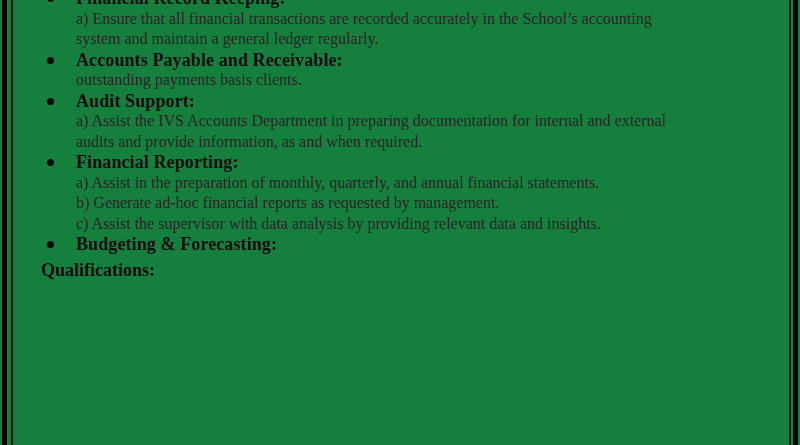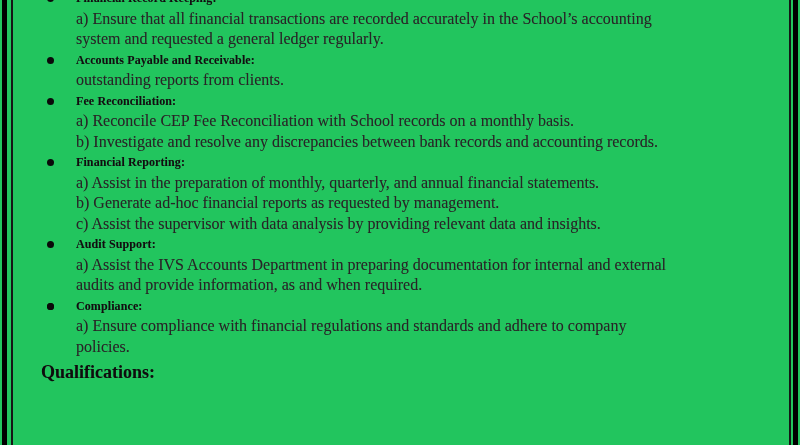--- a/index.html
+++ b/index.html
@@ -1,39 +1,39 @@
 <!DOCTYPE html>
 <html><head>
 <meta charset="utf-8">
 <style>
   html, body { margin: 0; padding: 0; }
   body {
     width: 800px; height: 445px; overflow: hidden;
     background: #ffffff; position: relative;
     font-family: "Liberation Serif", "DejaVu Serif", serif;
   }
-  .page { position: absolute; inset: 0; background: #22c55e; overflow: hidden; }
+  .page { position: absolute; inset: 0; background: #15803d; overflow: hidden; }
 
   
   .border-outer-left  { position: absolute; left: 2px;     top: 0; width: 5px;   height: 445px; background: #000; }
   .border-inner-left  { position: absolute; left: 11px;    top: 0; width: 1.5px; height: 445px; background: #161616; }
   .border-inner-right { position: absolute; left: 789px;   top: 0; width: 1.5px; height: 445px; background: #161616; }
   .border-outer-right { position: absolute; left: 792.5px; top: 0; width: 5.5px; height: 445px; background: #000; }
 
   .content {
     position: absolute; left: 0; top: -12px; width: 800px;
     text-shadow: 0 0 0.6px rgba(70,70,70,0.45);
   }
   .resp-item { position: relative; }
   .bullet {
     position: absolute; left: 47px; top: 7px;
     width: 7px; height: 7px; border-radius: 50%; background: #0a0a0a;
   }
   .h-line {
-    padding-left: 76px; line-height: 20.5px; font-size: 12px;
+    padding-left: 76px; line-height: 20.5px; font-size: 18px;
     font-weight: 700; color: #0f0f0f; white-space: nowrap; letter-spacing: 0.1px;
   }
   .d-line {
     padding-left: 76px; line-height: 20.5px; font-size: 16px;
     color: #262626; white-space: nowrap;
   }
   .quals {
     padding-left: 41px; margin-top: 3px; line-height: 24px;
     font-size: 18px; font-weight: 700; color: #0d0d0d; white-space: nowrap;
   }
@@ -46,58 +46,47 @@
   <div class="border-inner-left"></div>
   <div class="border-inner-right"></div>
   <div class="border-outer-right"></div>
 
   <div class="content">
 
     <div class="resp-item">
       <span class="bullet"></span>
       <div class="h-line">Financial Record Keeping:</div>
       <div class="d-line">a) Ensure that all financial transactions are recorded accurately in the School’s accounting</div>
-      <div class="d-line">system and requested a general ledger regularly.</div>
+      <div class="d-line">system and maintain a general ledger regularly.</div>
     </div>
 
     <div class="resp-item">
       <span class="bullet"></span>
       <div class="h-line">Accounts Payable and Receivable:</div>
-      <div class="d-line">outstanding reports from clients.</div>
+      <div class="d-line">outstanding payments basis clients.</div>
     </div>
+
 
     <div class="resp-item">
       <span class="bullet"></span>
-      <div class="h-line">Fee Reconciliation:</div>
-      <div class="d-line">a) Reconcile CEP Fee Reconciliation with School records on a monthly basis.</div>
-      <div class="d-line">b) Investigate and resolve any discrepancies between bank records and accounting records.</div>
+      <div class="h-line">Audit Support:</div>
+      <div class="d-line">a) Assist the IVS Accounts Department in preparing documentation for internal and external</div>
+      <div class="d-line">audits and provide information, as and when required.</div>
     </div>
 
     <div class="resp-item">
       <span class="bullet"></span>
       <div class="h-line">Financial Reporting:</div>
       <div class="d-line">a) Assist in the preparation of monthly, quarterly, and annual financial statements.</div>
       <div class="d-line">b) Generate ad-hoc financial reports as requested by management.</div>
       <div class="d-line">c) Assist the supervisor with data analysis by providing relevant data and insights.</div>
     </div>
 
     <div class="resp-item">
       <span class="bullet"></span>
-      <div class="h-line">Audit Support:</div>
-      <div class="d-line">a) Assist the IVS Accounts Department in preparing documentation for internal and external</div>
-      <div class="d-line">audits and provide information, as and when required.</div>
+      <div class="h-line">Budgeting &amp; Forecasting:</div>
     </div>
 
-    <div class="resp-item">
-      <span class="bullet"></span>
-    </div>
-
-    <div class="resp-item">
-      <span class="bullet"></span>
-      <div class="h-line">Compliance:</div>
-      <div class="d-line">a) Ensure compliance with financial regulations and standards and adhere to company</div>
-      <div class="d-line">policies.</div>
-    </div>
 
     <div class="quals">Qualifications:</div>
 
   </div>
 </div>
 
 </body></html>

